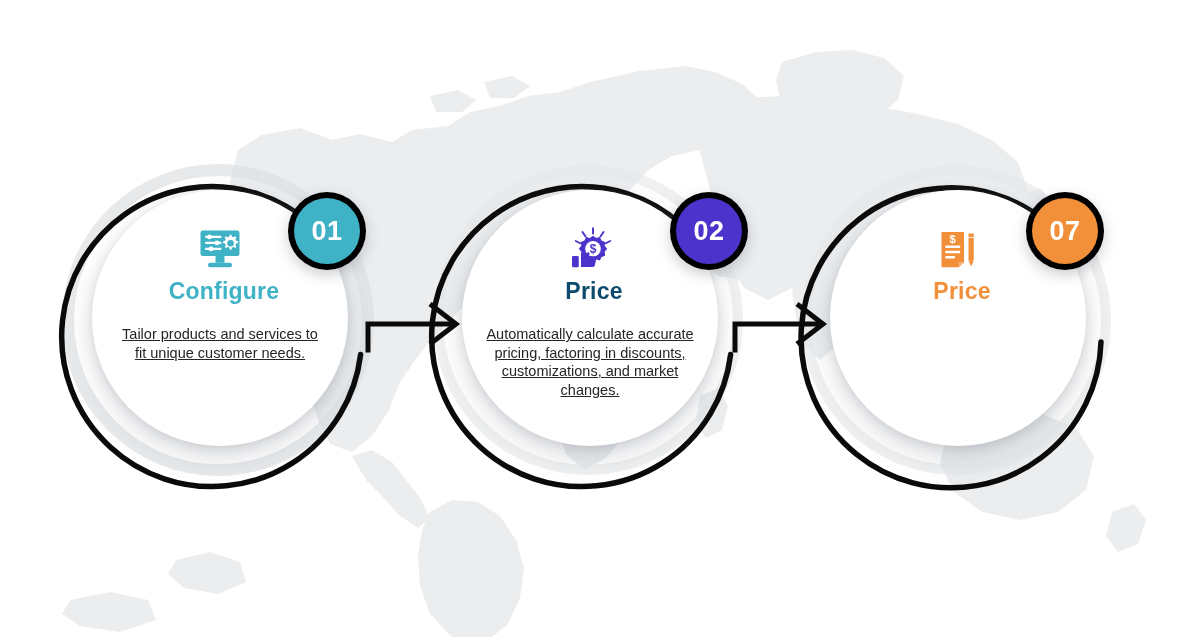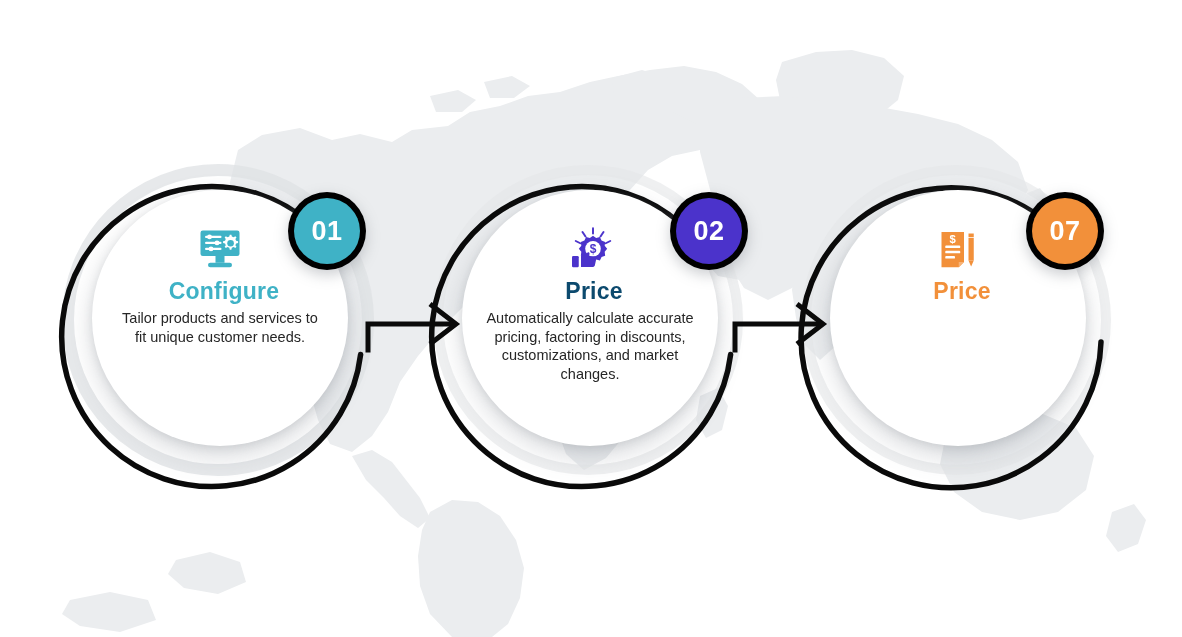--- a/index.html
+++ b/index.html
@@ -78,21 +78,22 @@
     letter-spacing: 0.2px;
     margin: 0 0 6px 8px;
     line-height: 1;
   }
   .step-desc {
     font-size: 14.5px;
     line-height: 1.28;
     color: #262626;
     text-align: center;
     width: 208px;
-    margin: 0;
+    margin: 16px;
+    text-decoration: underline;
   }
   
   .badge {
     position: absolute;
     width: 78px;
     height: 78px;
     border-radius: 50%;
     background: #000000;
     box-shadow: 0 5px 14px rgba(120,125,135,0.38);
     display: flex;

